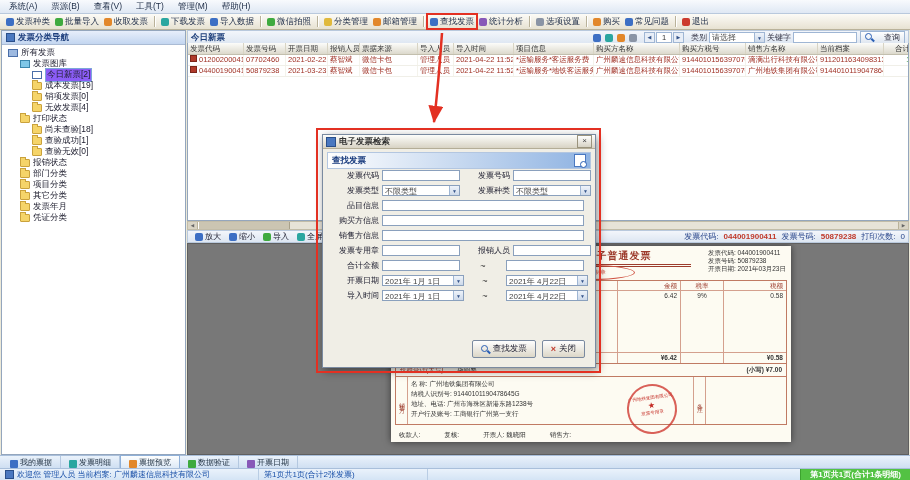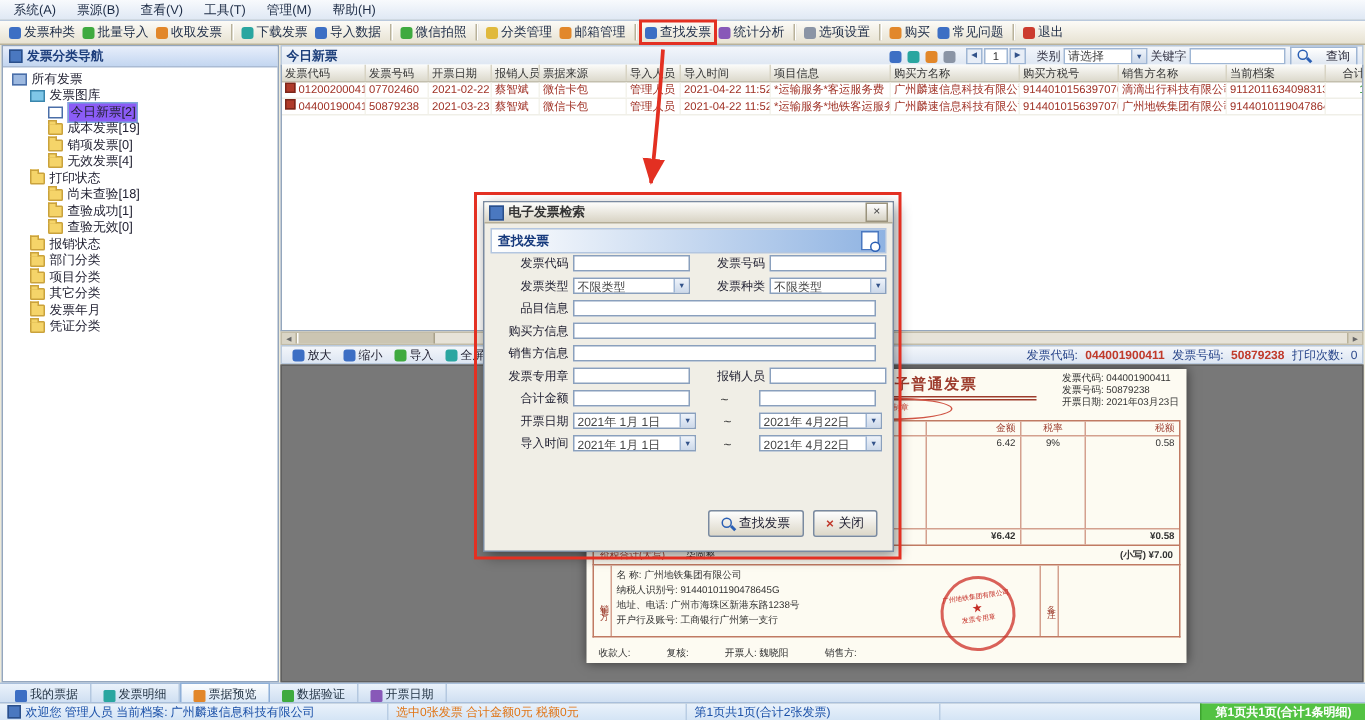--- a/index.html
+++ b/index.html
@@ -723,23 +723,20 @@
         <span class="tabic ic-purple"></span>
         <span>开票日期</span>
       </div>
     </div>
 
   <div class="statusbar">
     <div class="seg welcome">
       <span class="sbic2"></span>
       <span>欢迎您 管理人员  当前档案: 广州麟速信息科技有限公司</span>
     </div>
-    <div class="seg selection">
-      <span>选中0张发票 合计金额0元 税额0元</span>
-    </div>
     <div class="seg pageinfo">
       <span>第1页共1页(合计2张发票)</span>
     </div>
     <div class="seg spacer"></div>
     <div class="seg detail">
       <span>第1页共1页(合计1条明细)</span>
     </div>
   </div>
 
   <svg class="annot" width="910" height="480" viewBox="0 0 910 480">

